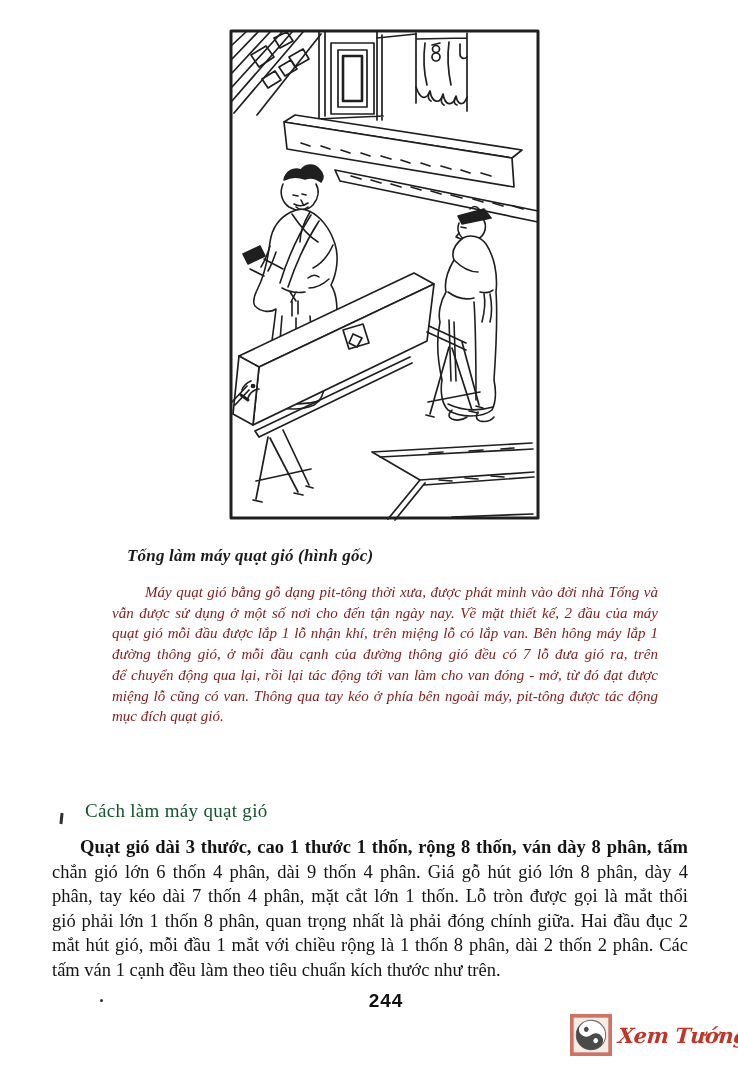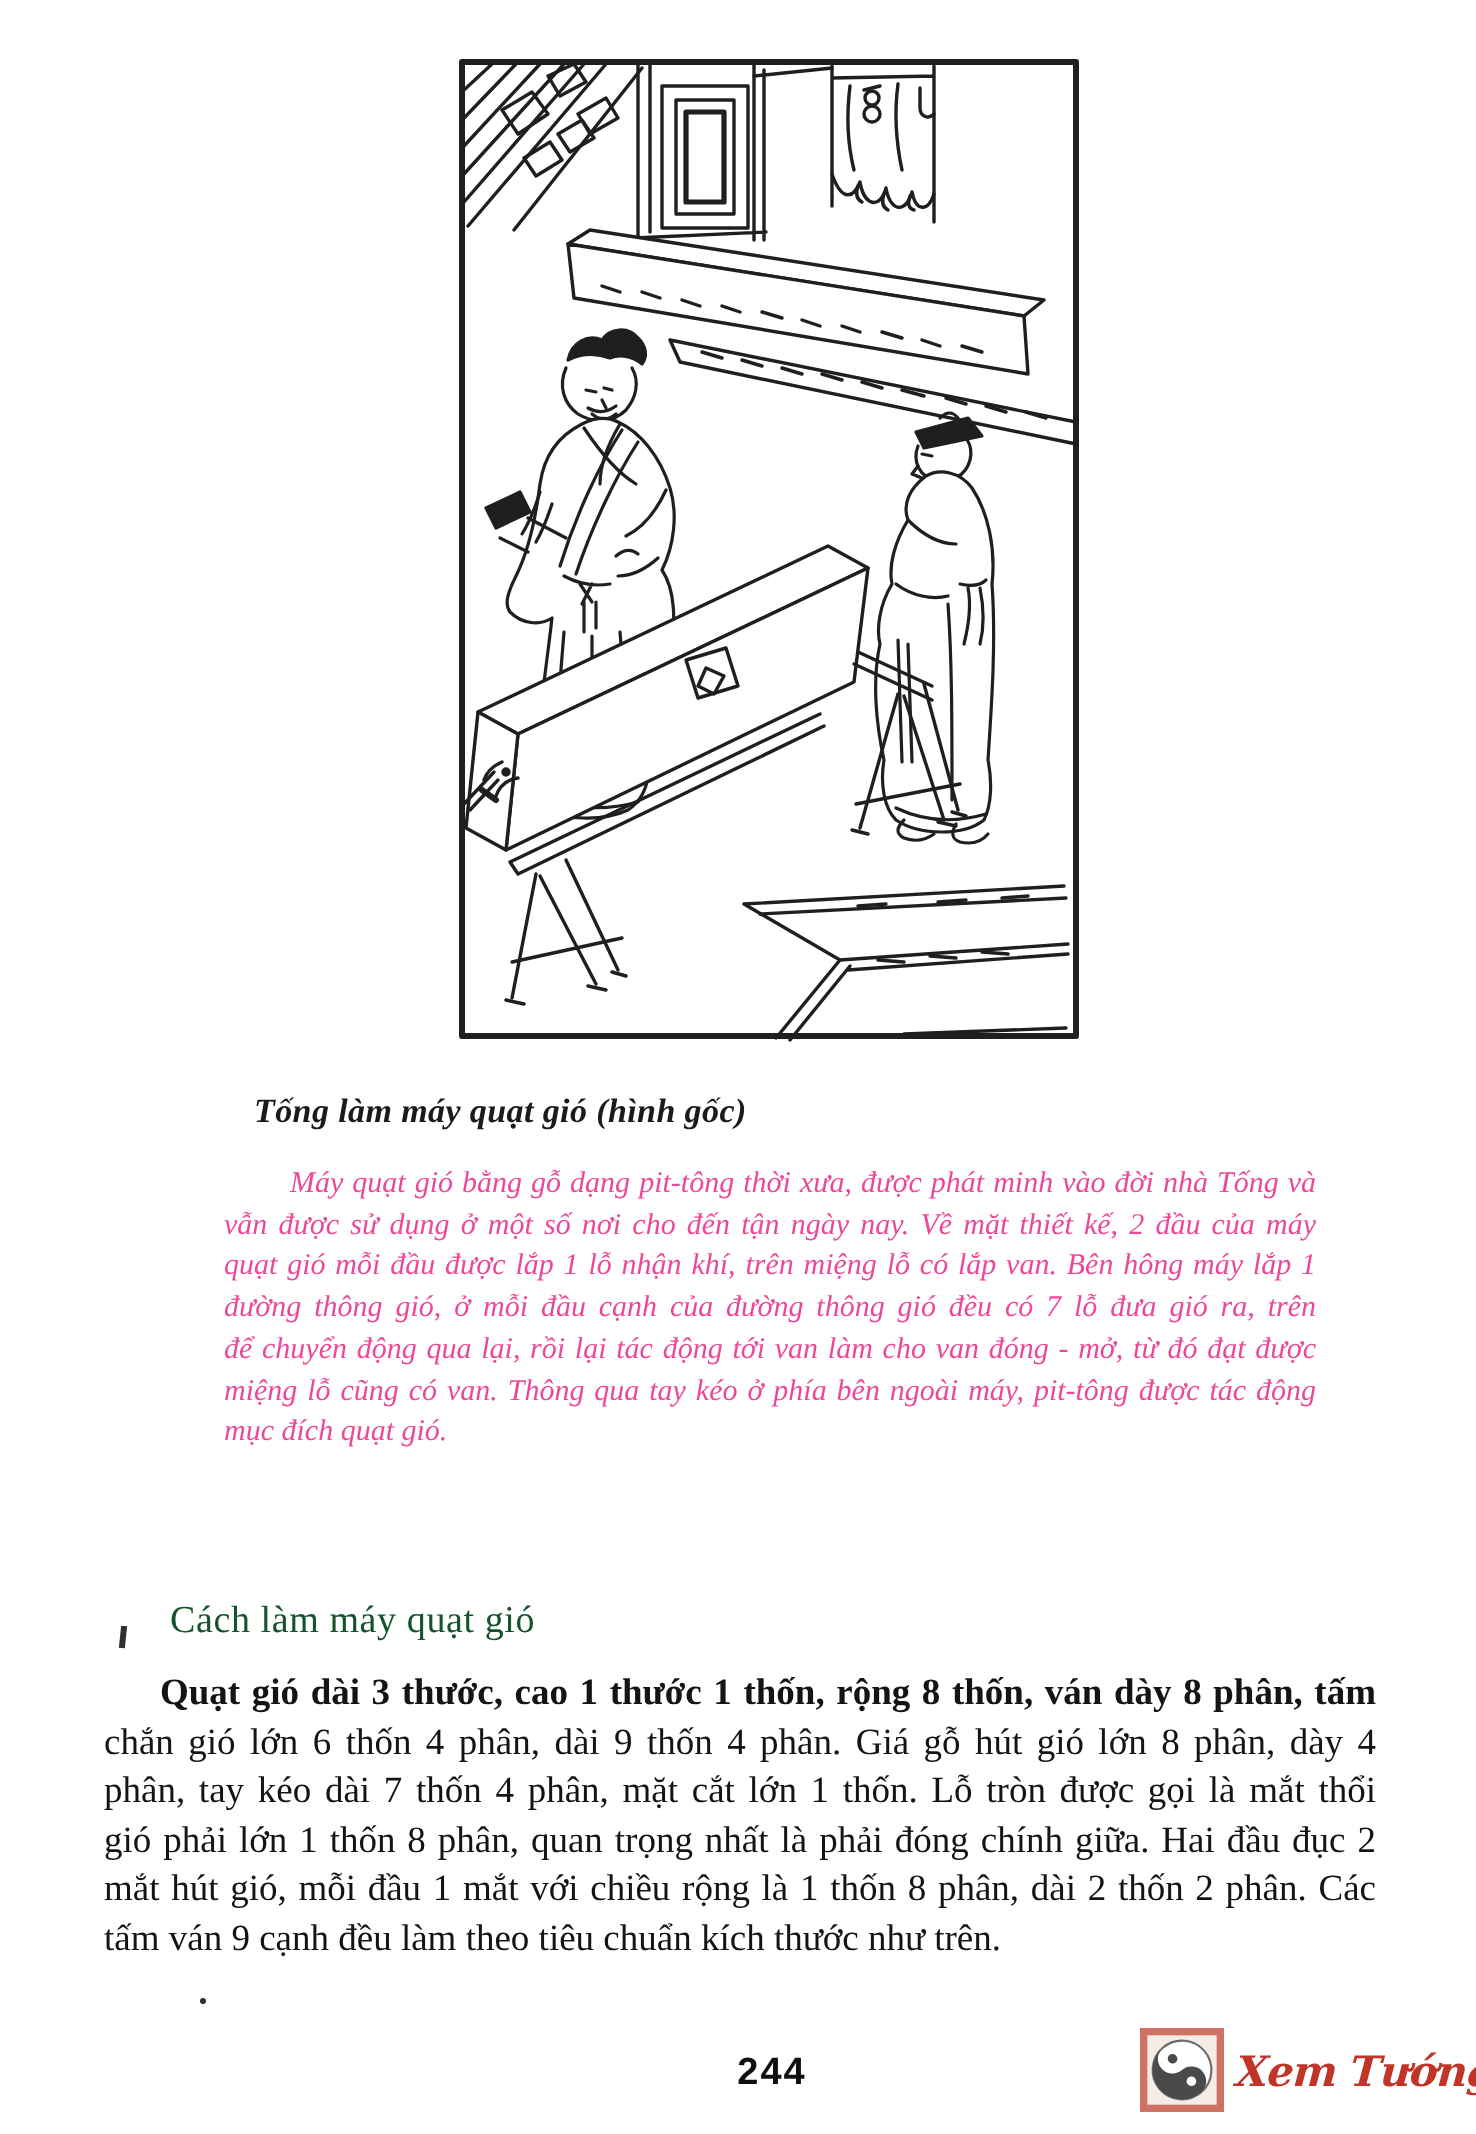--- a/index.html
+++ b/index.html
@@ -9,40 +9,40 @@
     font-family:"Liberation Serif", serif;
   }
   .illu{position:absolute;left:229px;top:29px;width:311px;height:492px;}
   .illu svg{display:block;width:100%;height:100%;}
   .caption{
     position:absolute;left:127px;top:546px;width:420px;
     font-size:17px;font-style:italic;font-weight:bold;letter-spacing:.2px;
   }
   .intro{
     position:absolute;left:112px;top:582px;width:546px;
-    font-size:15px;font-style:italic;color:#ec4899;
+    font-size:15px;font-style:italic;color:#7f1d1d;
   }
   .intro .ln{line-height:20.7px;text-align:justify;text-align-last:justify;}
   .intro .ln.first{text-indent:33px;}
   .intro .ln.last{text-align:left;text-align-last:left;}
   .heading{
     position:absolute;left:85px;top:800px;width:420px;
     font-size:19px;letter-spacing:.3px;color:#14532d;
   }
   .bodytext{
     position:absolute;left:52px;top:835px;width:636px;
     font-size:18.5px;color:#141414;
   }
   .bodytext .ln{line-height:24.5px;text-align:justify;text-align-last:justify;}
   .bodytext .ln.first{text-indent:28px;font-weight:bold;}
   .bodytext .ln.last{text-align:left;text-align-last:left;}
   .pagenum{
     position:absolute;left:350px;top:990px;width:72px;text-align:center;
     font-family:"Liberation Sans", sans-serif;font-weight:bold;font-size:19px;
-    letter-spacing:1px;color:#111;margin-top:36px;
+    letter-spacing:1px;color:#111;
   }
   .watermark{
     position:absolute;left:570px;top:1013px;height:44px;
     display:flex;align-items:center;gap:6px;
   }
   .wm-icon{width:42px;height:42px;flex:0 0 auto;}
   .wm-text{
     font-family:"DejaVu Serif", serif;font-style:italic;font-weight:bold;
     font-size:21px;letter-spacing:-0.5px;color:#c13529;transform:skewX(-4deg);
     white-space:nowrap;
@@ -172,21 +172,21 @@
 </div>
 
 <div class="heading">Cách làm máy quạt gió</div>
 
 <div class="bodytext">
   <div class="ln first">Quạt gió dài 3 thước, cao 1 thước 1 thốn, rộng 8 thốn, ván dày 8 phân, tấm</div>
   <div class="ln">chắn gió lớn 6 thốn 4 phân, dài 9 thốn 4 phân. Giá gỗ hút gió lớn 8 phân, dày 4</div>
   <div class="ln">phân, tay kéo dài 7 thốn 4 phân, mặt cắt lớn 1 thốn. Lỗ tròn được gọi là mắt thổi</div>
   <div class="ln">gió phải lớn 1 thốn 8 phân, quan trọng nhất là phải đóng chính giữa. Hai đầu đục 2</div>
   <div class="ln">mắt hút gió, mỗi đầu 1 mắt với chiều rộng là 1 thốn 8 phân, dài 2 thốn 2 phân. Các</div>
-  <div class="ln last">tấm ván 9 cạnh đều làm theo tiêu chuẩn kích thước như trên.</div>
+  <div class="ln last">tấm ván 1 cạnh đều làm theo tiêu chuẩn kích thước như trên.</div>
 </div>
 
 <div class="pagenum">244</div>
 
 <div class="watermark">
   <span class="wm-icon">
     <svg viewBox="0 0 40 40" xmlns="http://www.w3.org/2000/svg">
       <rect x="0" y="0" width="40" height="40" fill="#cf7365"></rect>
       <rect x="3.5" y="3.5" width="33" height="33" fill="#f6ece6"></rect>
       <g transform="rotate(-40 20 20)">

